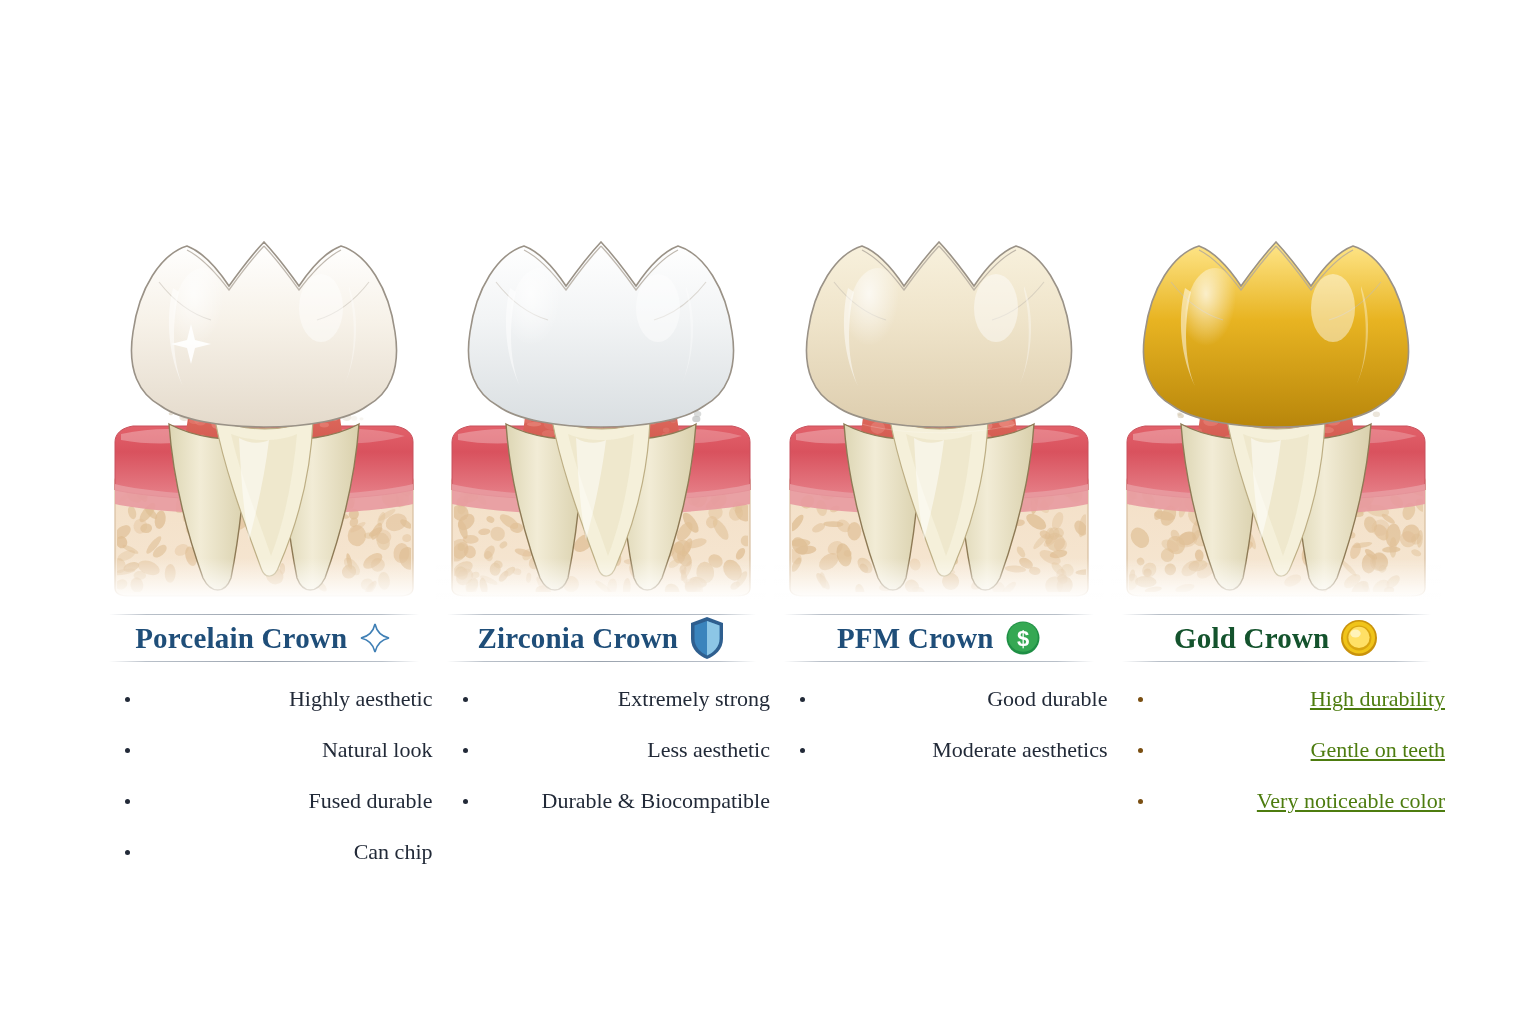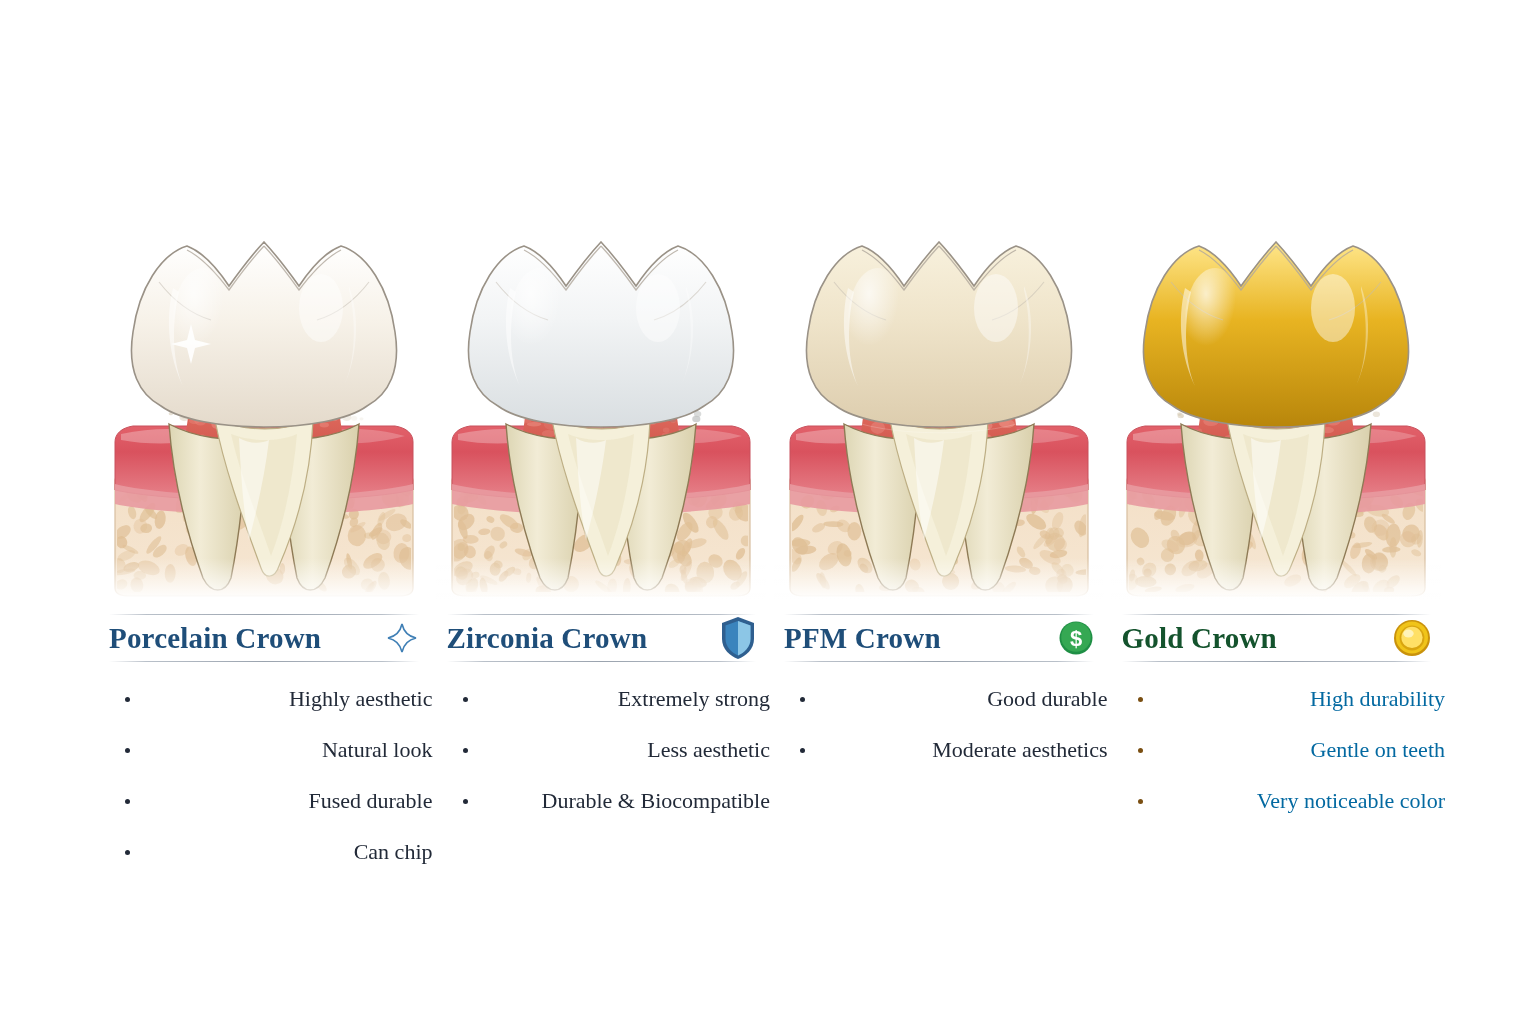--- a/index.html
+++ b/index.html
@@ -40,21 +40,21 @@
   .head-block{
     margin:0 14px;
     padding-top:14px;
   }
   .rule{
     height:1px;
     background:linear-gradient(to right,rgba(255,255,255,0) 0%,#b9c0c9 12%,#9aa3ae 50%,#b9c0c9 88%,rgba(255,255,255,0) 100%);
   }
   .title-row{
     display:flex;
-    justify-content:space-between;
+    justify-content:center;
     align-items:center;
     gap:11px;
     height:46px;
   }
   .title-text{
     font-size:29px;
     font-weight:bold;
     color:#1f4e79;
     letter-spacing:.2px;
     white-space:nowrap;
@@ -78,21 +78,21 @@
     margin-bottom:29px;
     white-space:nowrap;
   }
   .bullets li::before{
     content:"";
     position:absolute;
     left:4px; top:9px;
     width:5px;height:5px;border-radius:50%;
     background:#222a38;
   }
-  .col.gold .bullets li{color:#0369a1;}
+  .col.gold .bullets li{color:#4d7c0f;text-decoration:underline;}
   .col.gold .bullets li::before{background:#7a4f12;}
 </style>
 </head>
 <body>
 
 <div class="board">
   <div class="columns" id="cols">
   <div class="col">
 
     <div class="tooth-wrap">

